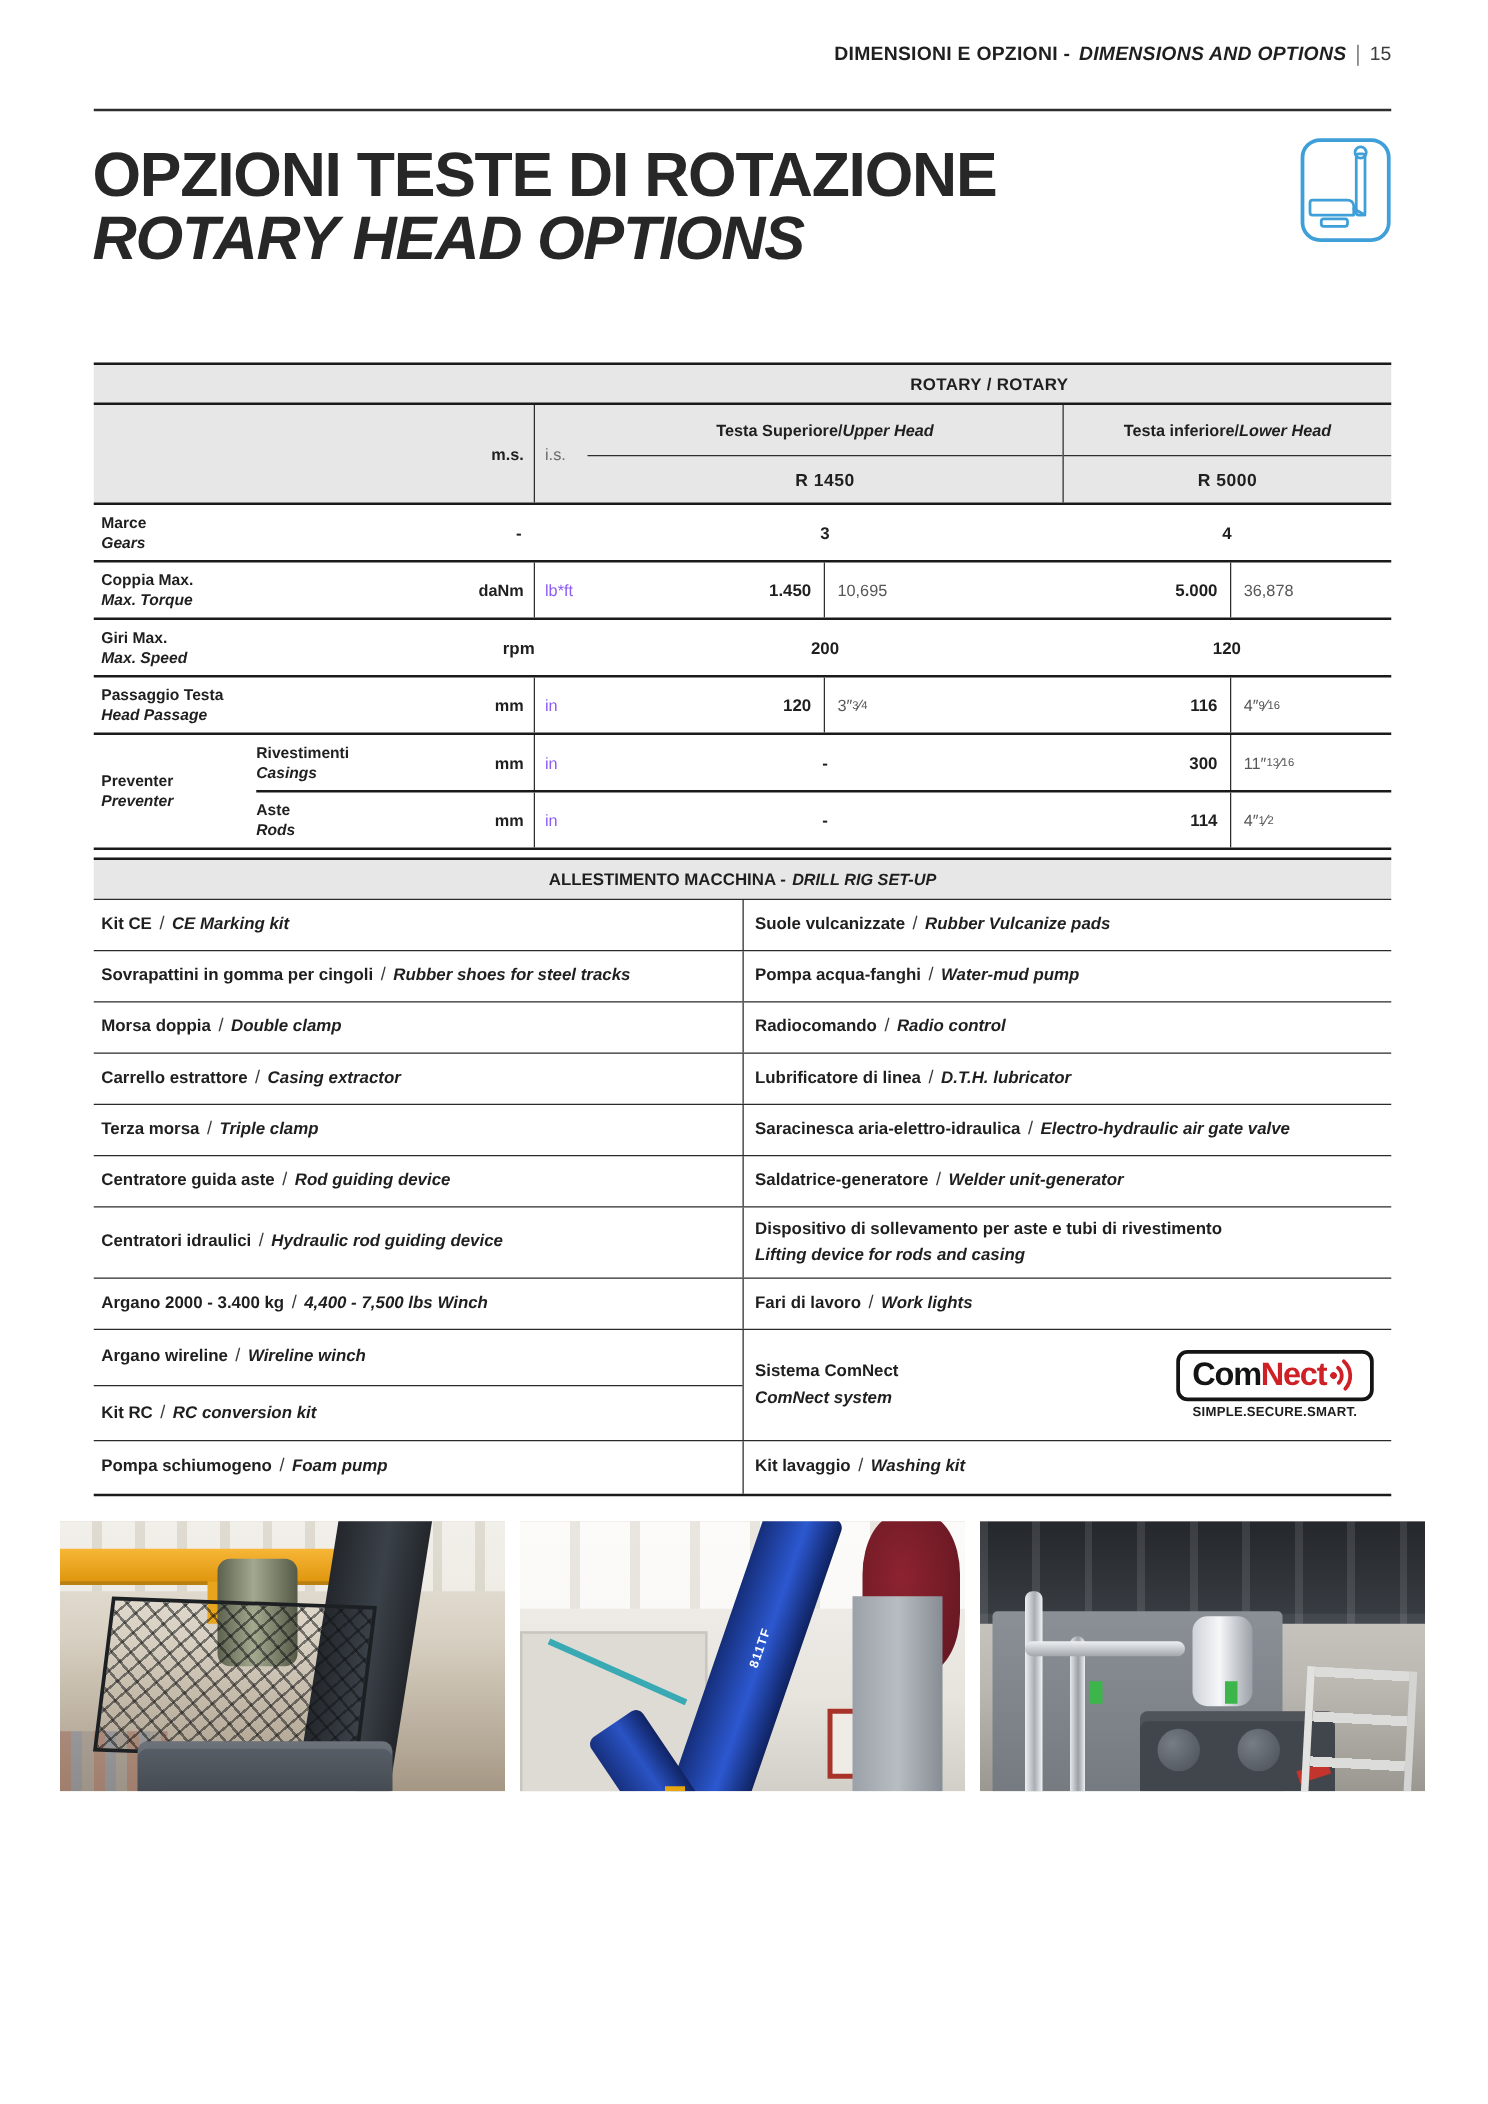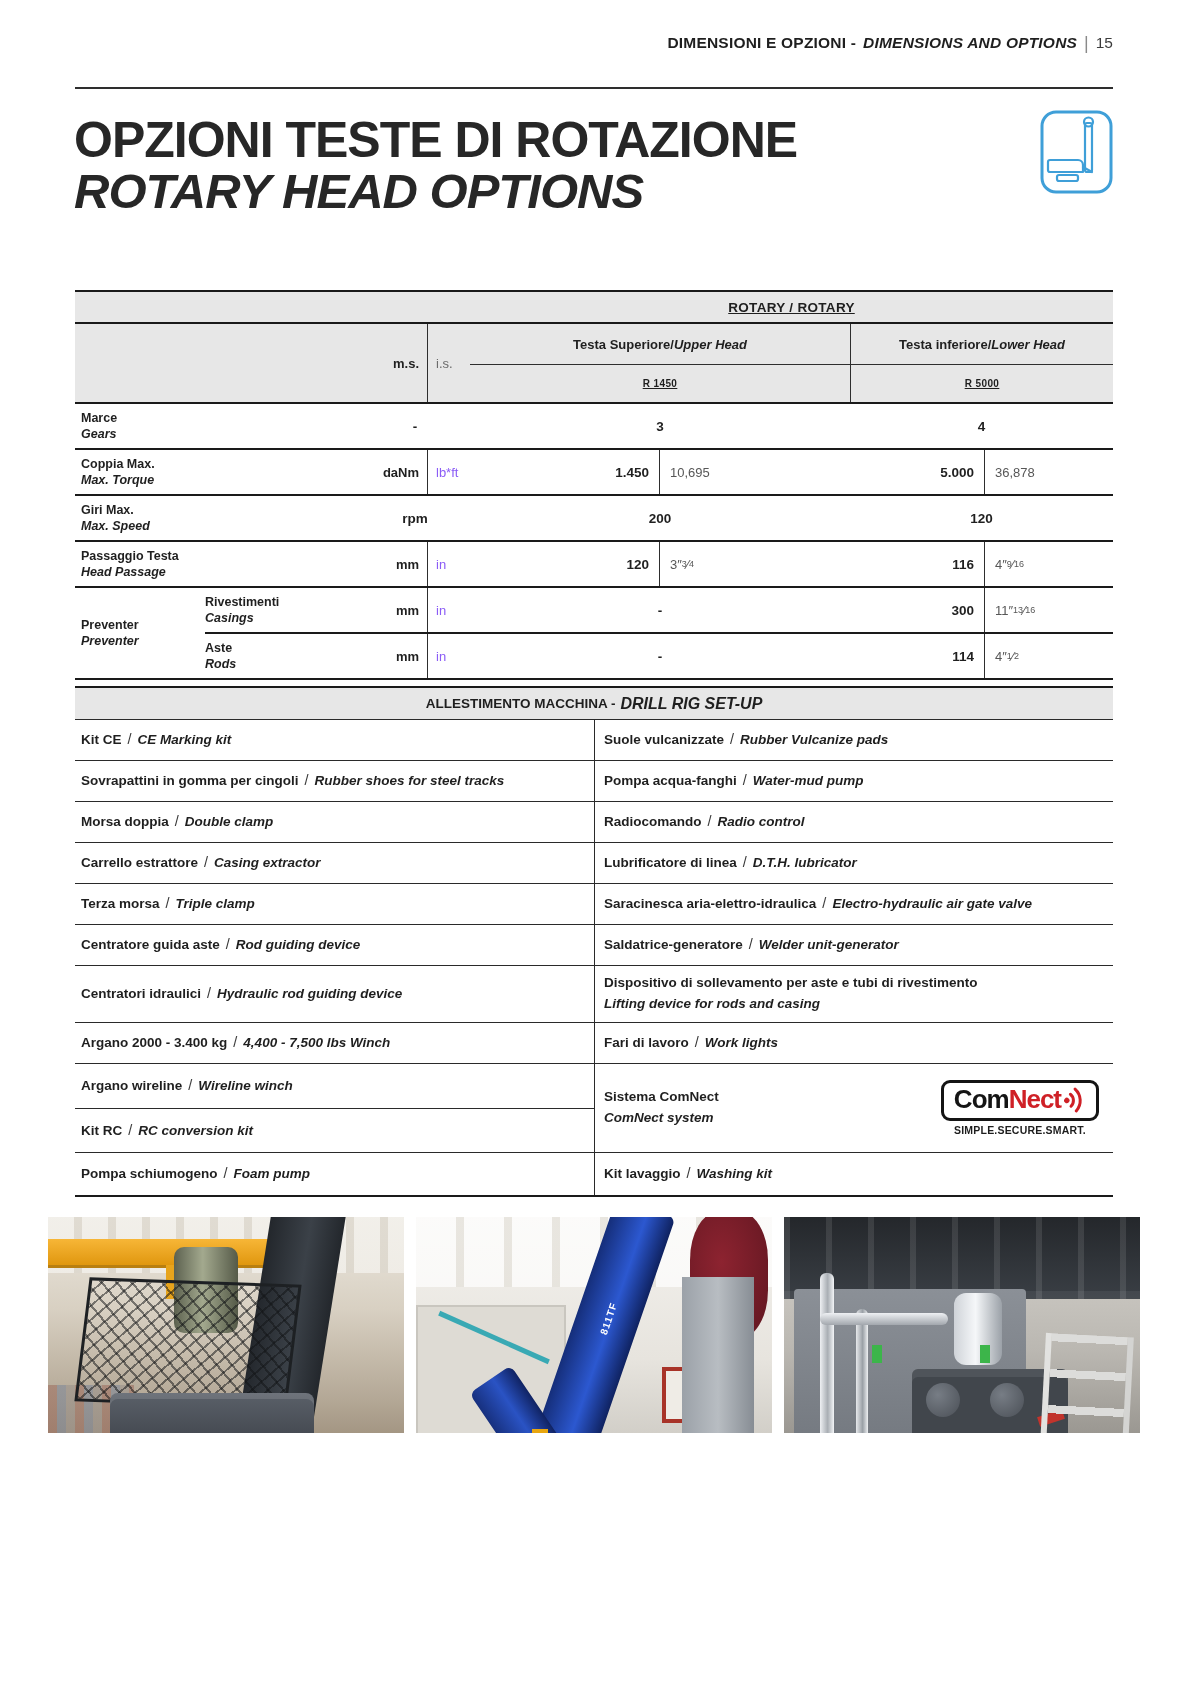--- a/index.html
+++ b/index.html
@@ -16,33 +16,33 @@
 
   
   .title{position:absolute;left:74px;top:114px;line-height:1.04;color:#272727;}
   .title .l1{font-size:50px;font-weight:800;letter-spacing:-1px;}
   .title .l2{font-size:49px;font-weight:800;font-style:italic;letter-spacing:-1px;}
   .cicon{position:absolute;left:1040px;top:110px;}
 
   
   .t1{position:absolute;left:75px;top:290px;width:1038px;border-bottom:2px solid #1a1a1a;}
   .grow{display:grid;grid-template-columns:285px 68px 42px 190px 190px 135px 128px;}
-  .band1{height:30px;background:#e7e7e7;border-top:2px solid #1a1a1a;text-decoration:underline;}
+  .band1{height:30px;background:#e7e7e7;border-top:2px solid #1a1a1a;}
   .band2{height:78px;background:#e7e7e7;border-top:2px solid #1a1a1a;}
   .r{height:44px;border-top:2px solid #1a1a1a;}
   .c{display:flex;align-items:center;font-size:13px;min-width:0;}
   .vr{border-right:1px solid #2e2e2e;}
   .vl{border-left:1px solid #2e2e2e;}
   .b1t{grid-column:4/8;display:flex;align-items:center;justify-content:center;font-weight:700;font-size:13.5px;letter-spacing:.3px;}
   .msh{justify-content:flex-end;padding-right:8px;font-weight:700;}
   .ish{padding-left:8px;color:#6b6b6b;}
   .heads{flex-direction:column;align-items:stretch;}
   .hl{flex:1.1;display:flex;align-items:center;justify-content:center;border-bottom:1px solid #2e2e2e;font-size:13px;font-weight:700;}
   .hl .hen2{font-style:italic;}
-  .hm{flex:1;display:flex;align-items:center;justify-content:center;font-weight:700;font-size:10px;letter-spacing:.4px;text-decoration:underline;}
+  .hm{flex:1;display:flex;align-items:center;justify-content:center;font-weight:700;font-size:14px;letter-spacing:.4px;}
   .lab{flex-direction:column;align-items:flex-start;justify-content:center;padding-left:6px;line-height:1.3;}
   .lit{font-weight:700;font-size:12.5px;}
   .len{font-weight:700;font-style:italic;font-size:12.5px;}
   .cms{justify-content:flex-end;padding-right:8px;font-weight:700;}
   .cis{padding-left:8px;color:#8b5cf6;}
   .metric{justify-content:flex-end;padding-right:10px;font-weight:700;font-size:13.5px;}
   .imp{padding-left:10px;color:#575757;}
   .imp sup{font-size:9px;line-height:0;}
   .imp sub{font-size:9px;line-height:0;}
   .mg{justify-content:center;font-weight:700;font-size:13.5px;}
@@ -50,21 +50,21 @@
   .pblock{display:grid;grid-template-columns:130px 908px;border-top:2px solid #1a1a1a;}
   .plab{padding-left:6px;}
   .prow{display:grid;grid-template-columns:155px 68px 42px 190px 190px 135px 128px;height:44px;}
   .prow.bt{border-top:2px solid #1a1a1a;}
   .slab{padding-left:0;}
 
   
   .t2{position:absolute;left:75px;top:686px;width:1038px;border-bottom:2px solid #1a1a1a;}
   .t2band{height:31px;background:#e7e7e7;border-top:2px solid #1a1a1a;display:flex;align-items:center;justify-content:center;gap:5px;}
   .t2band .bi{font-weight:700;font-size:13.5px;}
-  .t2band .be{font-weight:700;font-style:italic;font-size:16px;}
+  .t2band .be{font-weight:700;font-style:italic;font-size:13px;}
   .t2row{display:flex;border-top:1px solid #2a2a2a;}
   .h40{height:40px}.h42{height:42px}.h56{height:56px}.h88{height:88px}
   .t2l{width:519px;display:flex;align-items:center;padding-left:6px;box-sizing:border-box;}
   .t2r{flex:1;display:flex;align-items:center;padding-left:9px;border-left:1px solid #2a2a2a;min-width:0;}
   .item{display:flex;align-items:baseline;gap:5px;font-size:13.5px;line-height:1.2;white-space:nowrap;}
   .iit{font-weight:700;}
   .isl{font-weight:300;color:#3a3a3a;font-size:14.5px;margin:0 1px;}
   .ien{font-weight:700;font-style:italic;}
   .stack{display:flex;flex-direction:column;justify-content:space-between;gap:4px;font-size:13.5px;line-height:1.25;}
   .cnleft{width:519px;display:flex;flex-direction:column;box-sizing:border-box;}

